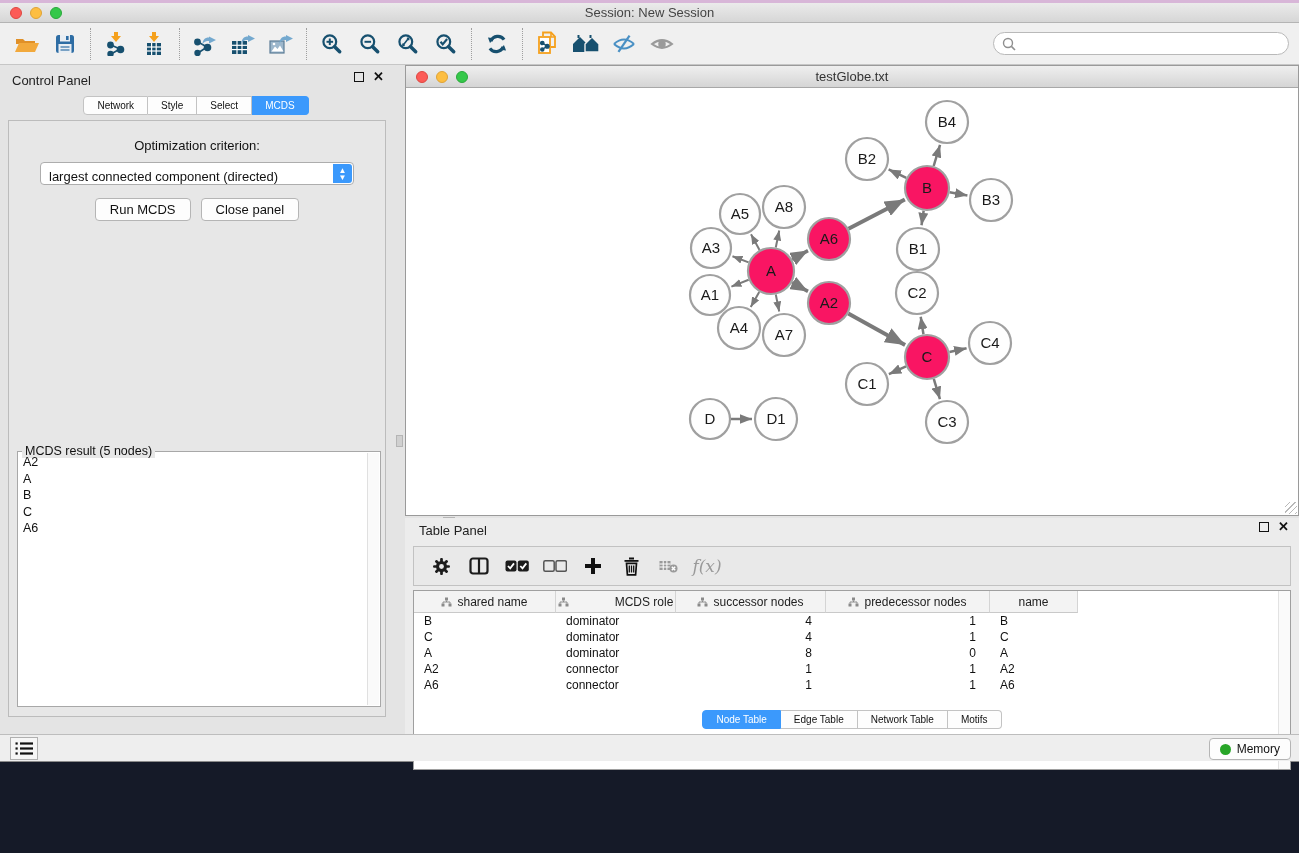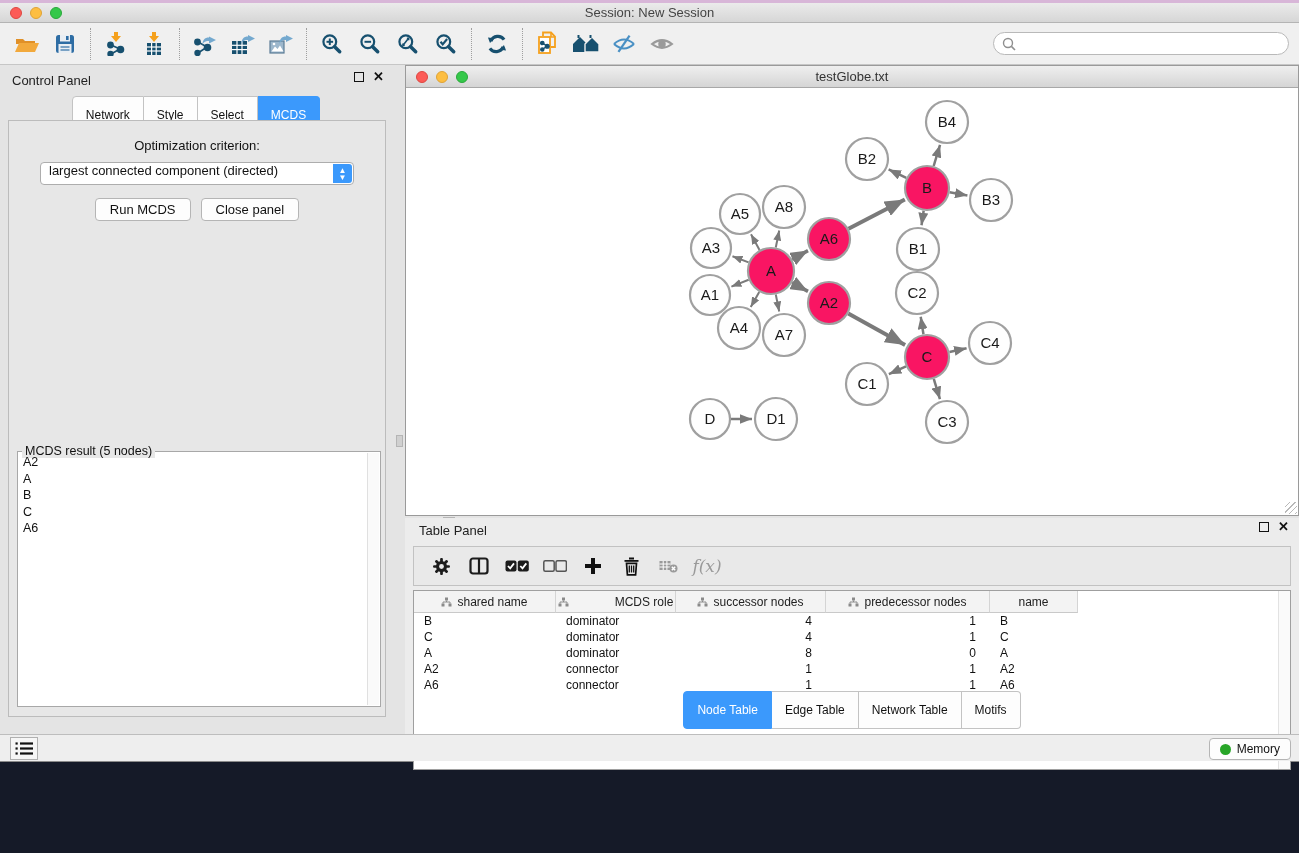--- a/index.html
+++ b/index.html
@@ -31,29 +31,29 @@
   .main { position:absolute; top:62px; left:0; right:0; bottom:27px; background:#e4e4e4; }
 
   
   .cpanel { position:absolute; left:0; top:0; width:392px; bottom:0; background:#e4e4e4; }
   .cp-header { position:absolute; top:8px; left:12px; font-size:13px; color:#222; }
   .win-icons { position:absolute; top:7px; right:8px; display:flex; gap:9px; align-items:center; }
   .float-ico { width:10px; height:10px; border:1.6px solid #111; background:transparent; }
   .close-ico { font-size:13px; font-weight:bold; color:#111; line-height:10px; }
   .cp-tabs { position:absolute; top:31px; left:0; right:0; display:flex; justify-content:center; }
   .seg-tab { border:1px solid #c3c3c3; border-left:none; background:#fdfdfd; color:#111;
-    font-size:12px; padding:11px 13px; cursor:default;text-align:right; }
+    font-size:10px; padding:3px 13px; cursor:default;text-align:right; }
   .seg-tab:first-child { border-left:1px solid #c3c3c3; border-radius:4px 0 0 4px; }
   .seg-tab:last-child { border-radius:0 4px 4px 0; }
   .seg-tab.active { background:#3b99fc; border-color:#3b99fc; color:#fff; }
   .cp-body { position:absolute; left:8px; right:6px; top:55px; bottom:17px;
     background:#e7e7e7; border:1px solid #bcbcbc; }
   .opt-label { margin-top:17px; text-align:center; font-size:13px; color:#111; }
   .dropdown { margin:9px auto 0; width:314px; height:23px; background:#fff; border:1px solid #adadad;
-    border-radius:4px; display:flex; align-items:flex-start; position:relative; }
+    border-radius:4px; display:flex; align-items:flex-end; position:relative; }
   .dropdown .dd-text { font-size:13px; color:#111; padding-left:8px; white-space:nowrap; }
   .dd-stepper { position:absolute; right:1px; top:1px; bottom:1px; width:19px; background:#3b99fc;
     border-radius:0 3px 3px 0; display:flex; flex-direction:column; align-items:center; justify-content:center; }
   .dd-stepper span { color:#fff; font-size:8px; line-height:7px; }
   .btn-row { margin-top:13px; display:flex; justify-content:center; gap:10px; }
   .btn { background:#fdfdfd; border:1px solid #b5b5b5; border-radius:4px; font-size:13px;
     color:#111; padding:3px 14px; cursor:default; }
   .mcds-fs { position:absolute; left:8px; right:4px; top:330px; bottom:9px;
     border:1px solid #a8a8a8; background:#fff; }
   .mcds-legend { position:absolute; top:-8px; left:4px; background:#e7e7e7; padding:0 3px;

